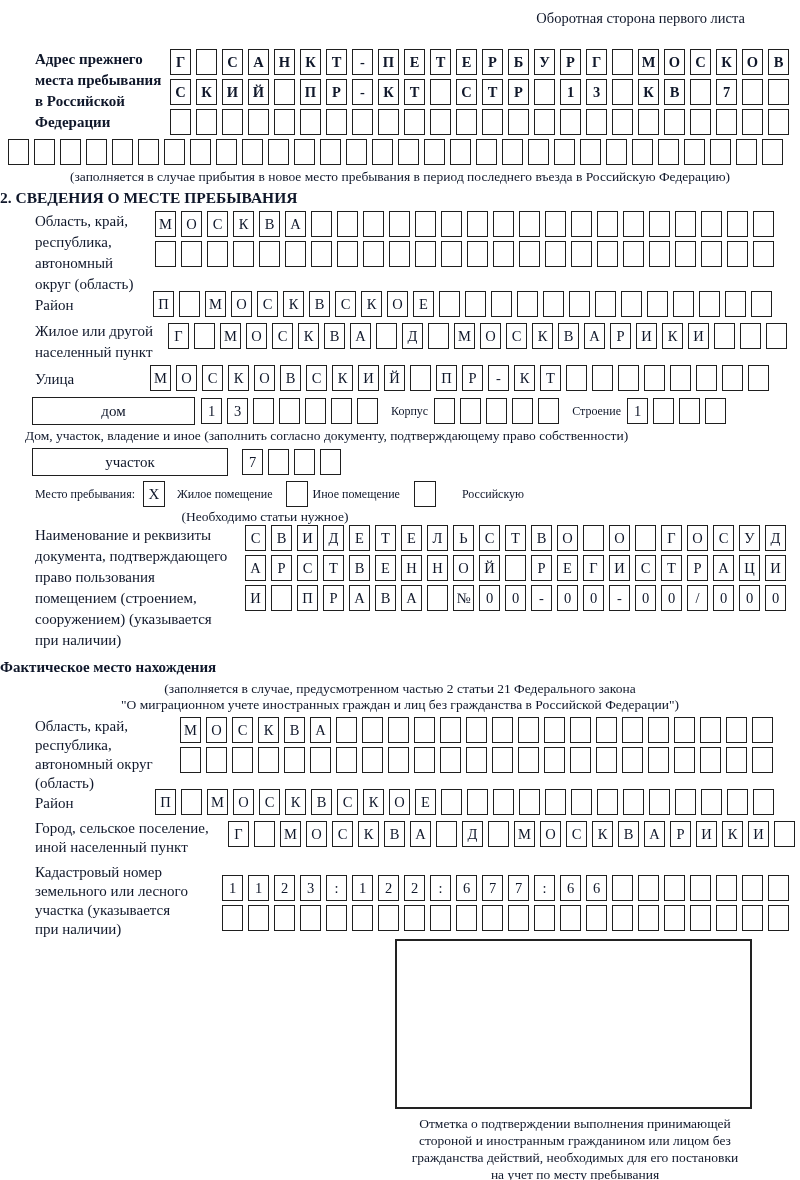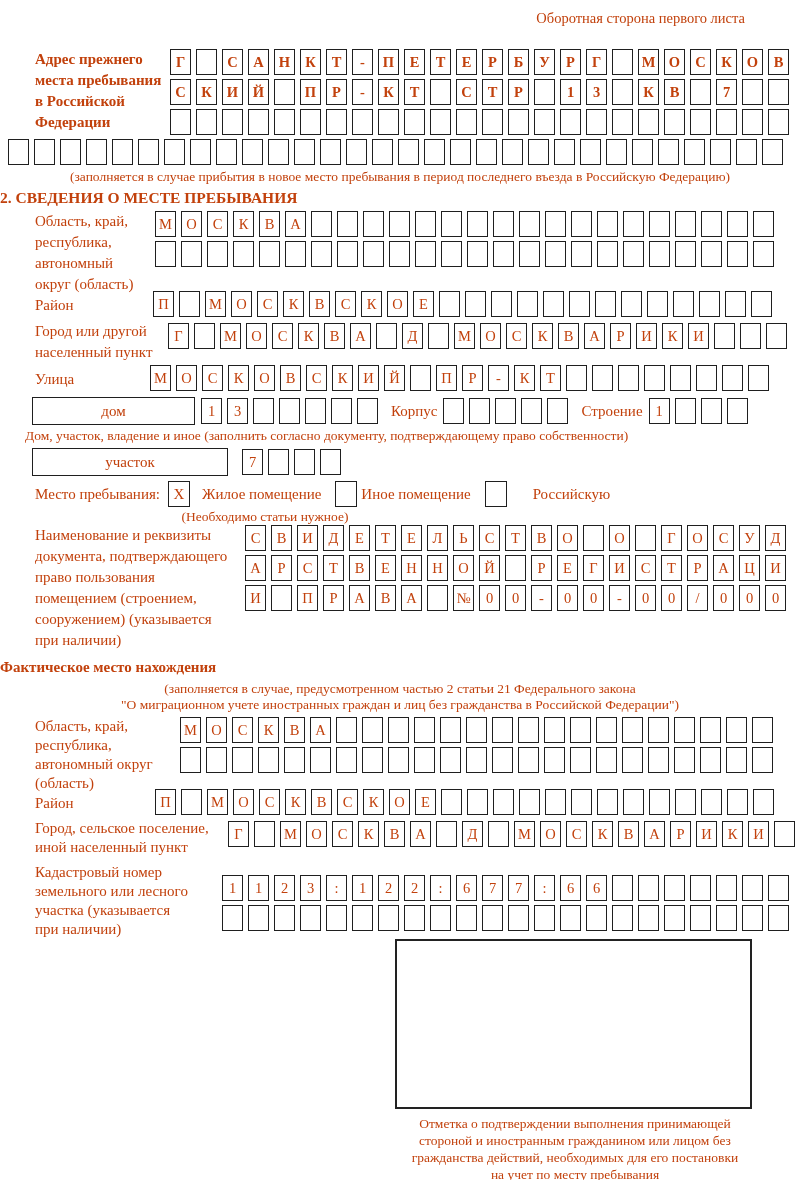--- a/index.html
+++ b/index.html
@@ -1,35 +1,35 @@
 <!DOCTYPE html>
 <html lang="ru"><head>
 <meta charset="utf-8">
 <style>
   html,body { margin:0; padding:0; background:#fff; }
   .page { width:800px; height:1180px; position:relative; background:#fff;
-          font-family:"Liberation Serif","DejaVu Serif",serif; color:#c2410c; overflow:hidden; }
+          font-family:"Liberation Serif","DejaVu Serif",serif; color:#0f172a; overflow:hidden; }
   .corner { text-align:right; padding:10px 55px 0 0; font-size:14.5px; }
   .fieldrow { position:relative; }
   .flabel { position:absolute; left:35px; top:0; line-height:21px; font-size:15px; white-space:pre-line; }
   .flabel.lh19 { line-height:19px; }
   .flabel.mid { top:4px; }
   .rows { }
   .boxrow { display:flex; height:26px; margin-bottom:4px; }
   .cell { flex:none; width:21px; height:26px; margin-right:5px; border:1.7px solid #1f1f1f;
           box-sizing:border-box; display:flex; align-items:center; justify-content:center; font-size:14.5px; }
   .caption { font-size:13.5px; line-height:16px; }
   .center { text-align:center; }
   .bold-h { font-weight:bold; font-size:15.5px; line-height:20px; }
   .widebox { border:1.7px solid #1f1f1f; height:28px; display:flex; align-items:center; justify-content:center;
              font-size:15px; box-sizing:border-box; flex:none; }
   .checkbox { width:22px; height:26px; border:1.7px solid #1f1f1f; box-sizing:border-box; flex:none;
               display:flex; align-items:center; justify-content:center; font-size:15px; }
   .inline { display:flex; align-items:center; }
-  .lbl { font-size:15px; white-space:nowrap;text-align:right; }
+  .lbl { font-size:12px; white-space:nowrap;text-align:right; }
   .bigbox { border:2px solid #222; box-sizing:border-box; background:#fff; }
   .stamp-note { margin:6px 0 0 385px; width:380px; font-size:13.5px; line-height:17px; text-align:center; white-space:pre-line; }
 </style>
 </head>
 <body>
 
 <div class="page">
 
   <div class="corner">Оборотная сторона первого листа</div>
 
@@ -242,21 +242,21 @@
           <span class="cell"></span>
           <span class="cell"></span>
           <span class="cell"></span>
           <span class="cell"></span>
           <span class="cell"></span>
         </div>
     </div>
   </div>
 
   <div class="fieldrow" style="min-height:44px;">
-    <div class="flabel">Город или другой
+    <div class="flabel">Жилое или другой
 населенный пункт</div>
     <div class="rows" style="margin-left:168px; padding-top:2px;">
       <div class="boxrow">
           <span class="cell">Г</span>
           <span class="cell"></span>
           <span class="cell">М</span>
           <span class="cell">О</span>
           <span class="cell">С</span>
           <span class="cell">К</span>
           <span class="cell">В</span>

